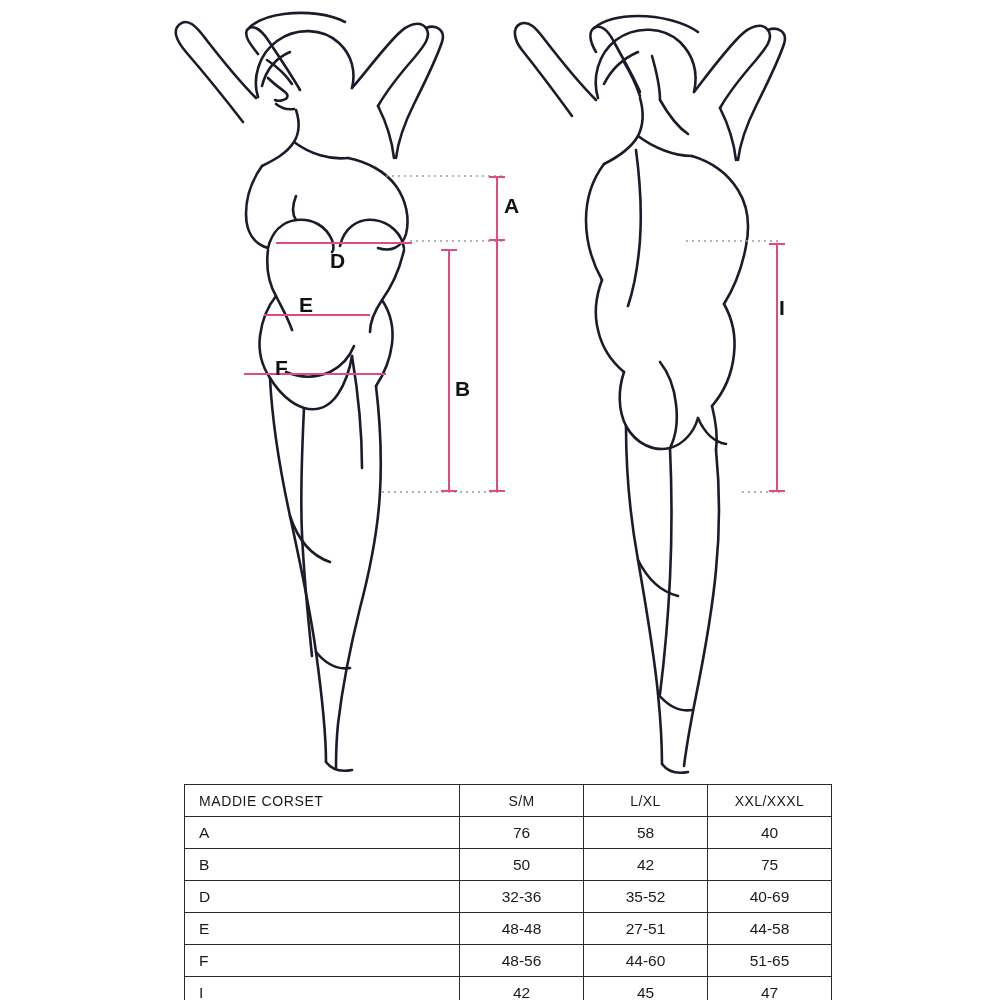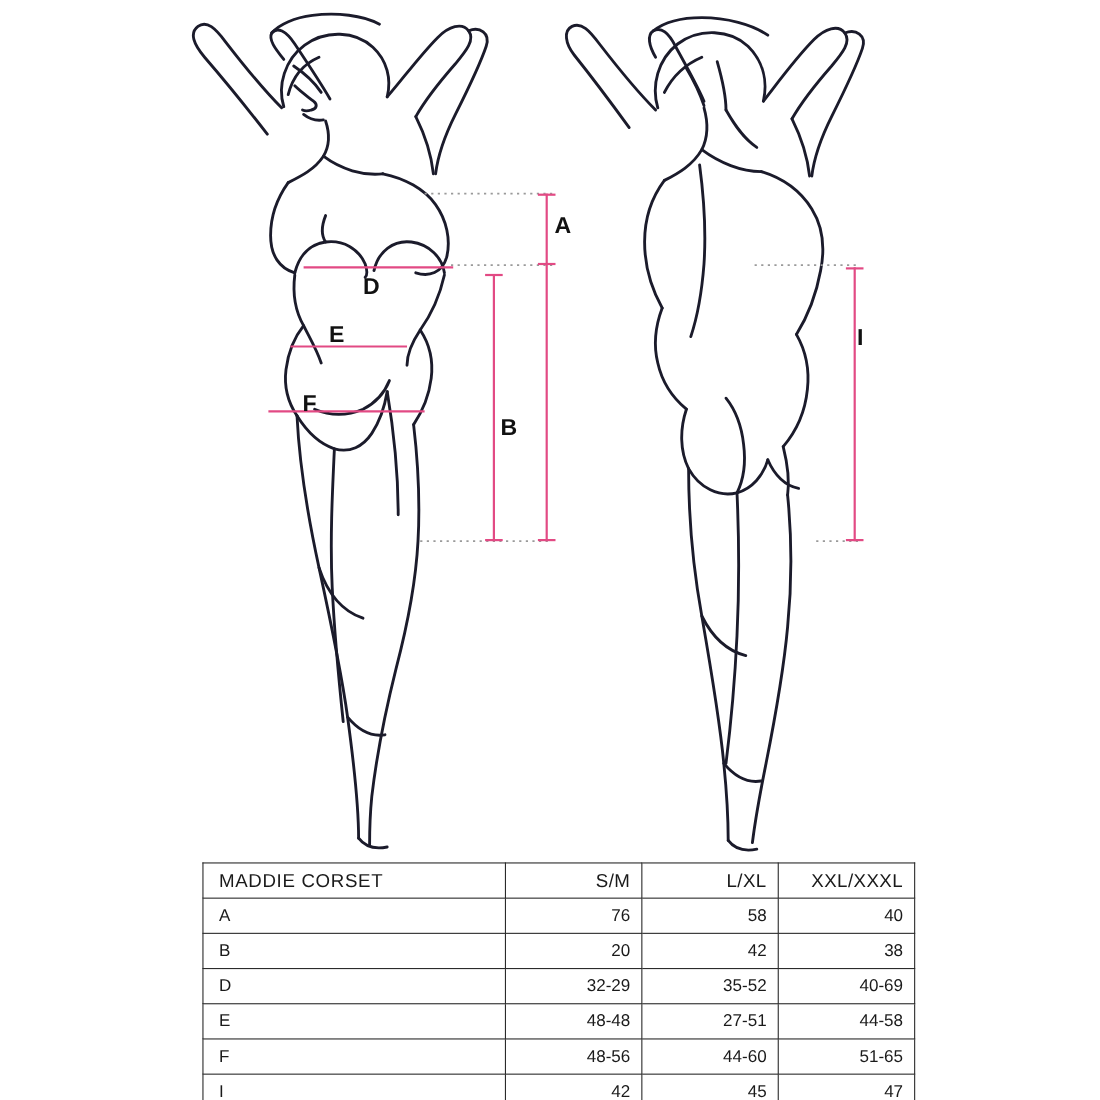--- a/index.html
+++ b/index.html
@@ -48,31 +48,31 @@
     width: 648px;
     table-layout: fixed;
   }
   table.size-table td {
     border: 1px solid #2b2b2b;
     height: 31px;
     font-size: 15.5px;
     font-family: "Liberation Sans", sans-serif;
     color: #1a1a1a;
     padding: 0 10px;
-    text-align: right;
+    text-align: center;
     vertical-align: middle;
     background: #ffffff;
   }
   table.size-table td.label-col {
     text-align: left;
     width: 250px;
     padding-left: 14px;
   }
   table.size-table tr.header-row td {
-    font-size: 17px;
+    font-size: 14px;
     letter-spacing: 0.4px;
   }
   table.size-table tr.header-row td.label-col {
     letter-spacing: 0.6px;
   }
 </style>
 </head>
 <body>
 
 <div id="page">
@@ -208,27 +208,27 @@
             <td>XXL/XXXL</td>
           </tr>
           <tr>
             <td class="label-col">A</td>
             <td>76</td>
             <td>58</td>
             <td>40</td>
           </tr>
           <tr>
             <td class="label-col">B</td>
-            <td>20</td>
+            <td>50</td>
             <td>42</td>
-            <td>38</td>
+            <td>75</td>
           </tr>
           <tr>
             <td class="label-col">D</td>
-            <td>32-29</td>
+            <td>32-36</td>
             <td>35-52</td>
             <td>40-69</td>
           </tr>
           <tr>
             <td class="label-col">E</td>
             <td>48-48</td>
             <td>27-51</td>
             <td>44-58</td>
           </tr>
           <tr>

